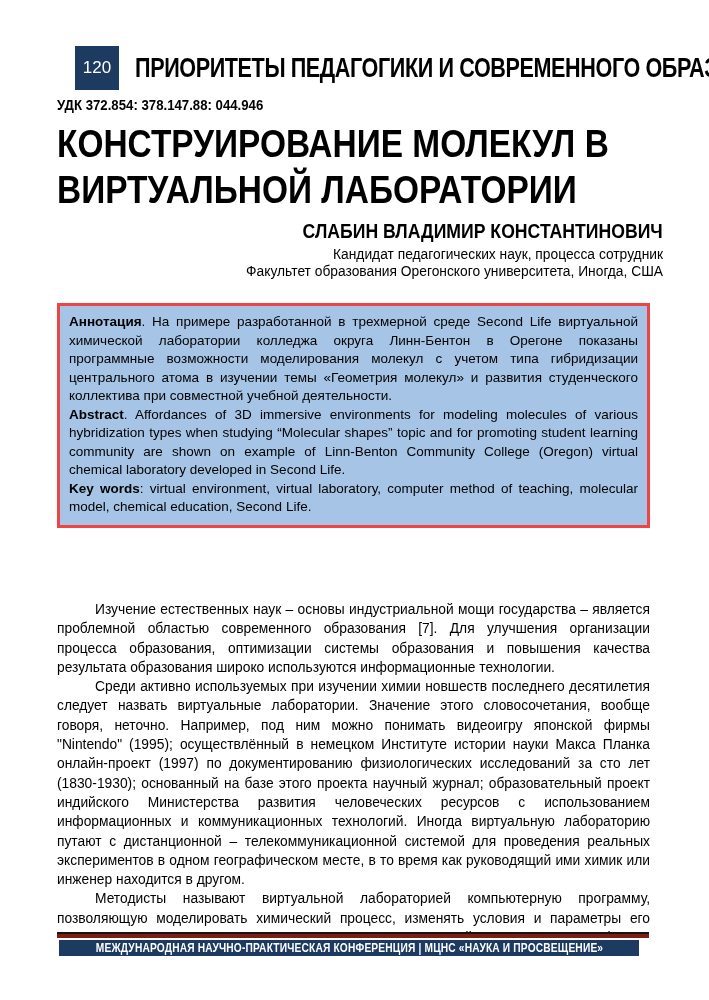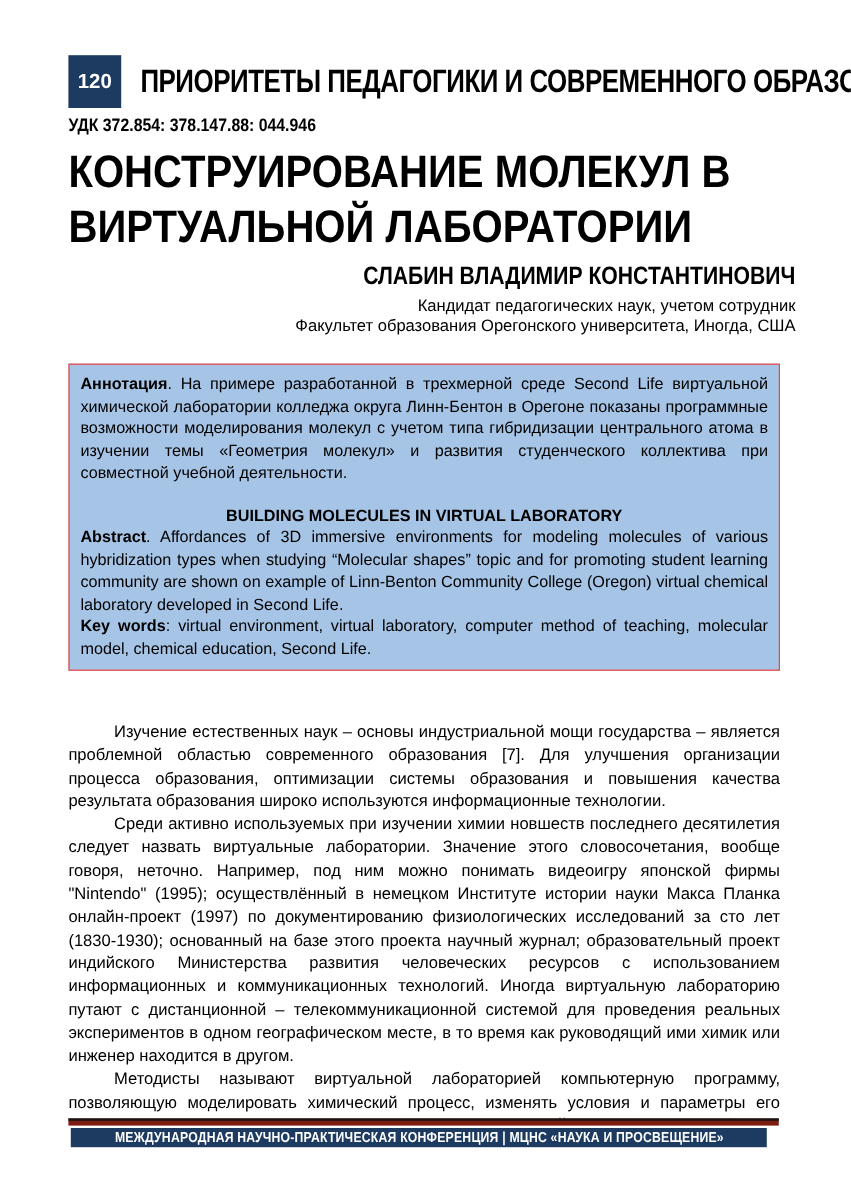--- a/index.html
+++ b/index.html
@@ -5,21 +5,21 @@
   html,body{margin:0;padding:0;}
   .page{
     position:relative;width:709px;height:1000px;background:#ffffff;
     font-family:"Liberation Sans", sans-serif;color:#000;overflow:hidden;
   }
   
   .header-row{position:absolute;top:46px;left:57px;display:flex;align-items:center;}
   .page-number-box{
     width:44px;height:44px;background:#1d3a60;color:#fff;
     display:flex;align-items:center;justify-content:center;
-    font-weight:bold;font-size:17px;flex:0 0 auto;
+    font-weight:normal;font-size:17px;flex:0 0 auto;margin-left:18px;
   }
   .running-title{
     margin-left:16px;font-size:27px;font-weight:bold;letter-spacing:-0.5px;
     transform:scaleX(0.80);transform-origin:left center;white-space:nowrap;
   }
   
   .udc{
     position:absolute;top:96px;left:57px;font-weight:bold;font-size:15px;
     transform:scaleX(0.88);transform-origin:left center;white-space:nowrap;
   }
@@ -32,21 +32,21 @@
   .author-block{position:absolute;top:219px;left:70px;width:593px;text-align:right;}
   .author-name{
     display:inline-block;font-size:21px;font-weight:bold;
     transform:scaleX(0.84);transform-origin:right center;white-space:nowrap;
   }
   .author-degree,.author-affil{font-size:13.8px;line-height:16.5px;}
   .author-degree{margin-top:4px;}
   
   .abstract-panel{
     position:absolute;top:303px;left:57px;width:593px;box-sizing:border-box;
-    background:#a6c4e6;border:1px solid #ef4444;padding:7px 9px 8px 9px;
+    background:#a6c4e6;border:3px solid #ef4444;padding:7px 9px 8px 9px;
     font-size:13.5px;line-height:18.5px;text-align:justify;
   }
   .abstract-panel p{margin:0;}
   .en-title{ text-align:center;font-weight:bold;margin-top:17px !important; }
   .en-author-line{ text-align:right;margin-top:12px !important;margin-bottom:13px !important; }
   .en-author-highlight{background:#b7cd9c;padding:1px 4px;font-weight:bold;}
   
   .body-text{
     position:absolute;top:600px;left:57px;width:593px;height:332px;overflow:hidden;
     font-size:13.8px;line-height:19.3px;text-align:justify;
@@ -78,27 +78,26 @@
 
   <div class="udc">УДК 372.854: 378.147.88: 044.946</div>
 
   <div class="article-title">
     <div>КОНСТРУИРОВАНИЕ МОЛЕКУЛ В</div>
     <div>ВИРТУАЛЬНОЙ ЛАБОРАТОРИИ</div>
   </div>
 
   <div class="author-block">
     <span class="author-name">СЛАБИН ВЛАДИМИР КОНСТАНТИНОВИЧ</span>
-    <div class="author-degree">Кандидат педагогических наук, учетом сотрудник</div>
+    <div class="author-degree">Кандидат педагогических наук, процесса сотрудник</div>
     <div class="author-affil">Факультет образования Орегонского университета, Иногда, США</div>
   </div>
 
   <div class="abstract-panel">
     <p><b>Аннотация</b><span>. На примере разработанной в трехмерной среде Second Life виртуальной химической лаборатории колледжа округа Линн-Бентон в Орегоне показаны программные возможности моделирования молекул с учетом типа гибридизации центрального атома в изучении темы «Геометрия молекул» и развития студенческого коллектива при совместной учебной деятельности.</span></p>
-    <p class="en-title">BUILDING MOLECULES IN VIRTUAL LABORATORY</p>
     <p><b>Abstract</b><span>. Affordances of 3D immersive environments for modeling molecules of various hybridization types when studying “Molecular shapes” topic and for promoting student learning community are shown on example of Linn-Benton Community College (Oregon) virtual chemical laboratory developed in Second Life.</span></p>
     <p><b>Key words</b><span>: virtual environment, virtual laboratory, computer method of teaching, molecular model, chemical education, Second Life.</span></p>
   </div>
 
   <div class="body-text">
     <p>Изучение естественных наук – основы индустриальной мощи государства – является проблемной областью современного образования [7]. Для улучшения организации процесса образования, оптимизации системы образования и повышения качества результата образования широко используются информационные технологии.</p>
     <p>Среди активно используемых при изучении химии новшеств последнего десятилетия следует назвать виртуальные лаборатории. Значение этого словосочетания, вообще говоря, неточно. Например, под ним можно понимать видеоигру японской фирмы "Nintendo" (1995); осуществлённый в немецком Институте истории науки Макса Планка онлайн-проект (1997) по документированию физиологических исследований за сто лет (1830-1930); основанный на базе этого проекта научный журнал; образовательный проект индийского Министерства развития человеческих ресурсов с использованием информационных и коммуникационных технологий. Иногда виртуальную лабораторию путают с дистанционной – телекоммуникационной системой для проведения реальных экспериментов в одном географическом месте, в то время как руководящий ими химик или инженер находится в другом.</p>
     <p>Методисты называют виртуальной лабораторией компьютерную программу, позволяющую моделировать химический процесс, изменять условия и параметры его проведения, демонстрировать признаки химических реакций на качественном (цвета, текстура, осадки, пламя, дым и т.п.) и количественном (графики, диаграммы, таблицы и т.п.) уровнях. Являясь средством реализации метода компьютерного обучения химии, такая программа часто имеет редактор новых лабораторных работ и создаёт особые возможности для реализации интерактивного обучения. Так, на кафедре высокомолекулярных соединений Белорусского государственного университета для создания собственных элементов лабо-</p>
   </div>
 

